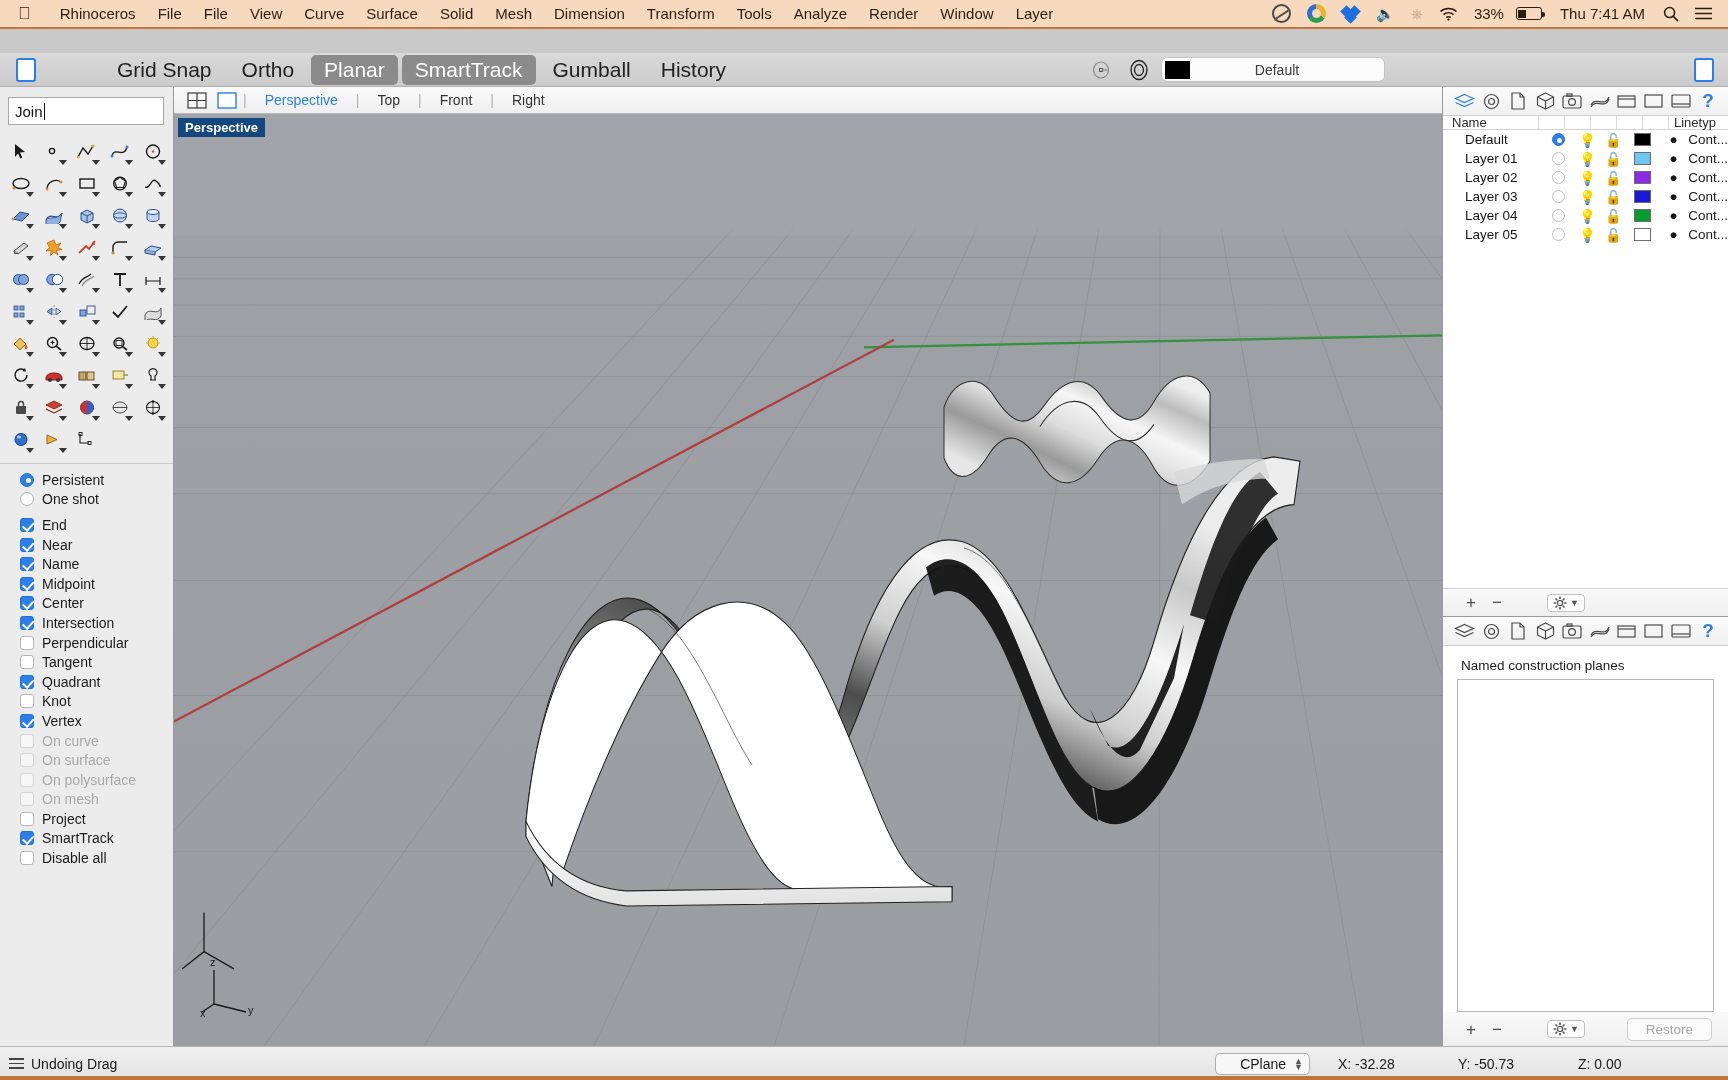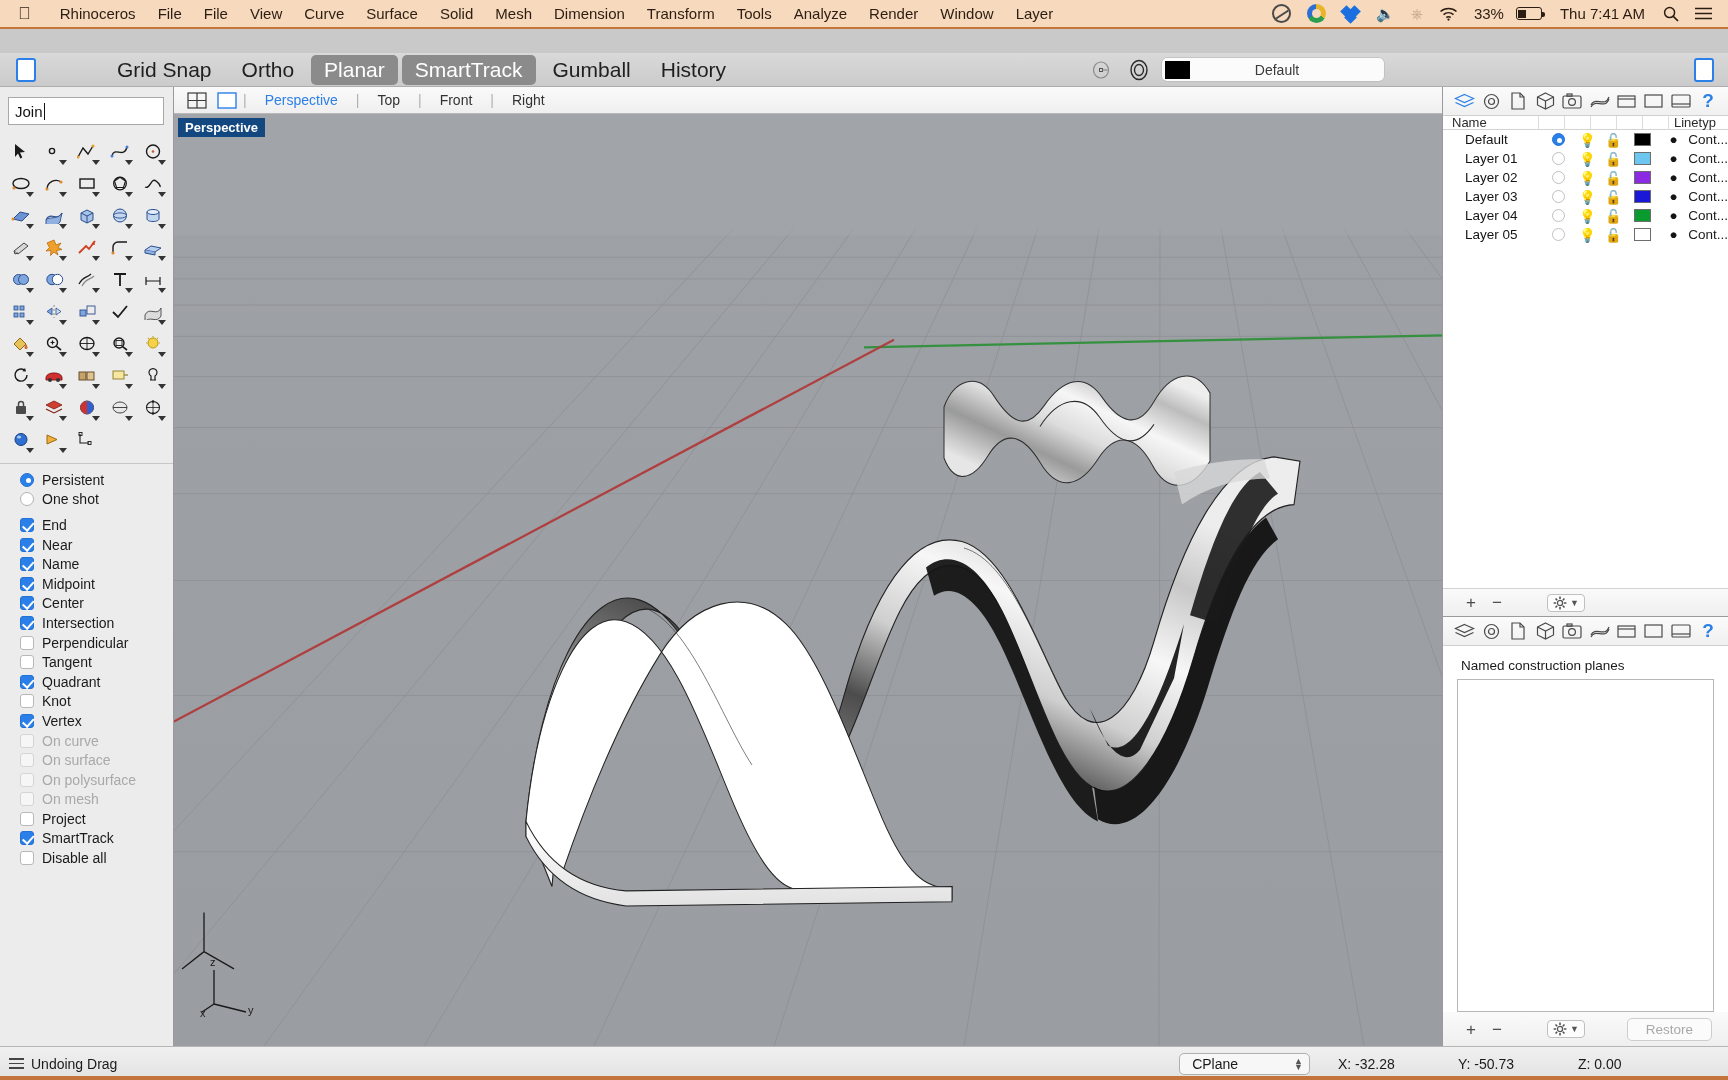--- a/index.html
+++ b/index.html
@@ -183,21 +183,21 @@
     border: 1px solid #cdcdcd; border-radius: 5px; padding: 3px 18px; background: #fbfbfb; }
 
   
   .statusbar { position: absolute; left: 0; bottom: 0; width: 1728px; height: 34px;
     background: linear-gradient(#f0f0f0,#e2e2e2); border-top: 1px solid #b5b5b5;
     display: flex; align-items: center; font-size: 14px; color: #1a1a1a; }
   .hamb { margin-left: 9px; margin-right: 7px; display: flex; flex-direction: column; gap: 2.5px; }
   .hamb i { width: 15px; height: 1.8px; background: #444; display: block; }
   .sb-right { margin-left: auto; display: flex; align-items: center; gap: 0; }
   .cplane-sel { display: flex; align-items: center; border: 1px solid #b0b0b0; border-radius: 5px;
-    background: #f7f7f7; padding: 2px 6px 2px 12px; margin-right: 28px; gap: 48px; }
+    background: #f7f7f7; padding: 2px 6px 2px 24px; margin-right: 28px; }
   .cplane-sel .stk { margin-left: 8px; display: flex; flex-direction: column; line-height: 6px;
     font-size: 9px; color: #555; }
   .coord { width: 120px; }
   .bottomstripe { position: absolute; left: 0; bottom: 0; width: 1728px; height: 4px; background: #c2743a; }
 </style>
 </head>
 <body>
 
 <div id="app">
 

